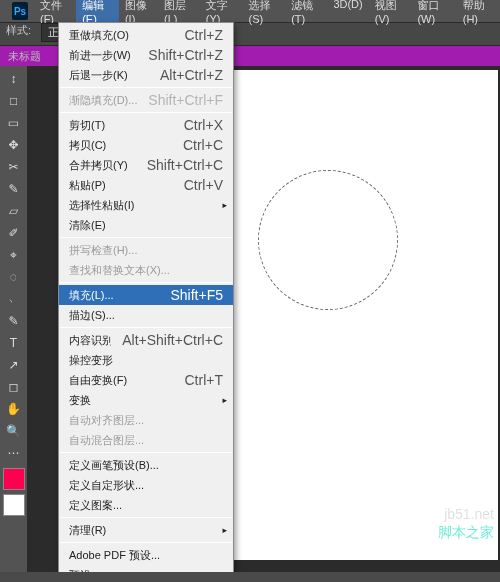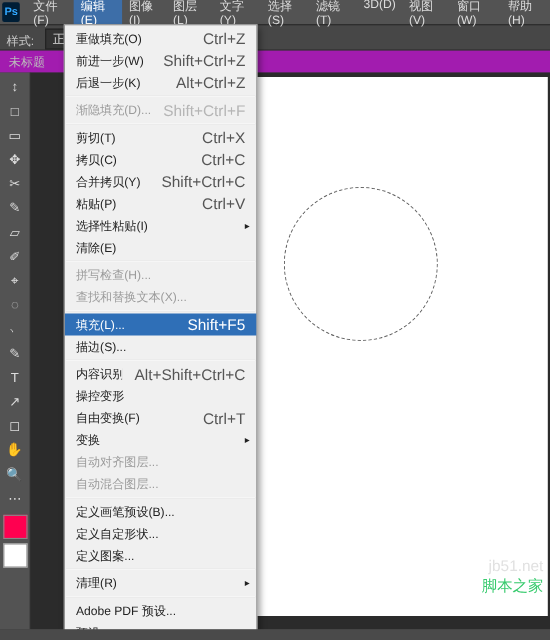--- a/index.html
+++ b/index.html
@@ -1,21 +1,21 @@
 <!DOCTYPE html>
 <html><head>
 <meta charset="utf-8">
 <style>
 * { margin:0; padding:0; box-sizing:border-box; font-family:"Microsoft YaHei",SimSun,Arial,sans-serif; font-size:11px; }
 body { width:500px; height:582px; background:#3a3a3a; overflow:hidden; position:relative; }
-.menubar { height:22px; background:#535353; display:flex; align-items:center; color:#ddd; padding-left:2px; }
+.menubar { height:22px; background:#535353; display:flex; align-items:center; color:#ddd; padding-left:12px; }
 .ps-logo { width:18px; height:18px; background:#001e36; color:#31a8ff; display:flex; align-items:center; justify-content:center; font-weight:bold; font-size:10px; border-radius:2px; margin-right:6px; }
 .menubar .mi { padding:3px 6px; cursor:default; }
 .menubar .mi.active { background:#3d6ea8; color:#fff; }
-.optbar { height:24px; background:#474747; border-top:1px solid #2a2a2a; border-bottom:1px solid #2a2a2a; display:flex; align-items:flex-end; color:#ccc; padding-left:6px; gap:10px; }
+.optbar { height:24px; background:#474747; border-top:1px solid #2a2a2a; border-bottom:1px solid #2a2a2a; display:flex; align-items:flex-start; color:#ccc; padding-left:6px; gap:10px; }
 .optbar .lab { color:#c8c8c8; }
 .optbar .sel { background:#333; border:1px solid #222; padding:1px 14px 1px 6px; color:#ddd; position:relative; }
 .optbar .sel:after { content:"▾"; position:absolute; right:2px; font-size:9px; color:#aaa; }
 .tabstrip { height:20px; background:#a21caf; color:#bbb; padding:3px 8px; }
 .work { position:absolute; left:28px; top:66px; right:0; bottom:10px; background:#2b2b2b; }
 .canvas { position:absolute; left:200px; top:4px; width:270px; height:490px; background:#fff; }
 .circle { position:absolute; left:30px; top:100px; width:140px; height:140px; border:1px dashed #666; border-radius:50%; }
 .tools { position:absolute; left:0; top:66px; width:28px; bottom:10px; background:#535353; border-right:1px solid #2a2a2a; display:flex; flex-direction:column; align-items:center; padding-top:2px; }
 .tool { width:24px; height:22px; color:#ddd; display:flex; align-items:center; justify-content:center; font-size:12px; cursor:default; }
 .tool.sw { width:22px; height:22px; margin-top:4px; border:1px solid #888; }
@@ -25,21 +25,21 @@
 .item { height:20px; display:flex; align-items:center; padding:0 10px; position:relative;gap:11px; }
 .item .lbl { flex:1; white-space:nowrap; overflow:hidden; }
 .item .sc { color:#555; font-size:14px; }
 .item.dis { color:#9b9b9b; }
 .item.dis .sc { color:#b5b5b5; }
 .item.hl { background:#2f6fb7; color:#fff; }
 .item.hl .sc { color:#fff; }
 .sep { height:1px; background:#c8c8c8; margin:2px 1px; border-bottom:1px solid #fff; }
 .item.sub:after { content:"▸"; position:absolute; right:6px; font-size:9px; }
 .wm1 { position:absolute; right:6px; bottom:60px; color:#c8c8c8; font-size:14px; opacity:.55; }
-.wm2 { position:absolute; right:6px; bottom:40px; color:#22c55e; font-size:14px; opacity:.9;margin-left:16px; }
+.wm2 { position:absolute; right:6px; bottom:40px; color:#5eead4; font-size:14px; opacity:.9;margin-left:16px; }
 .statusbar { position:absolute; left:0; right:0; bottom:0; height:10px; background:#4a4a4a; }
 </style>
 </head>
 <body>
 
 <div class="menubar">
   <div class="ps-logo">Ps</div>
   <div id="menubar-items" style="display: flex;">
       <div class="mi">文件(F)</div>
       <div class="mi active">编辑(E)</div>

